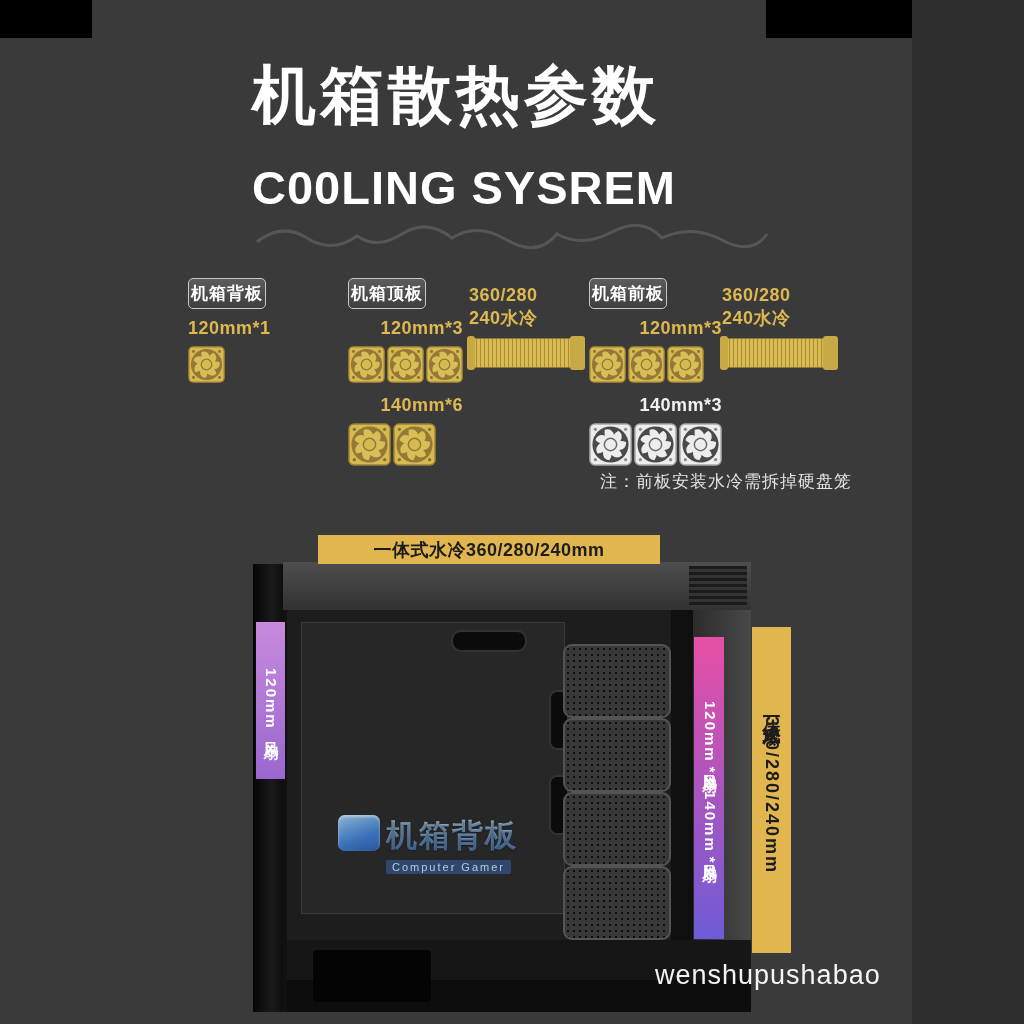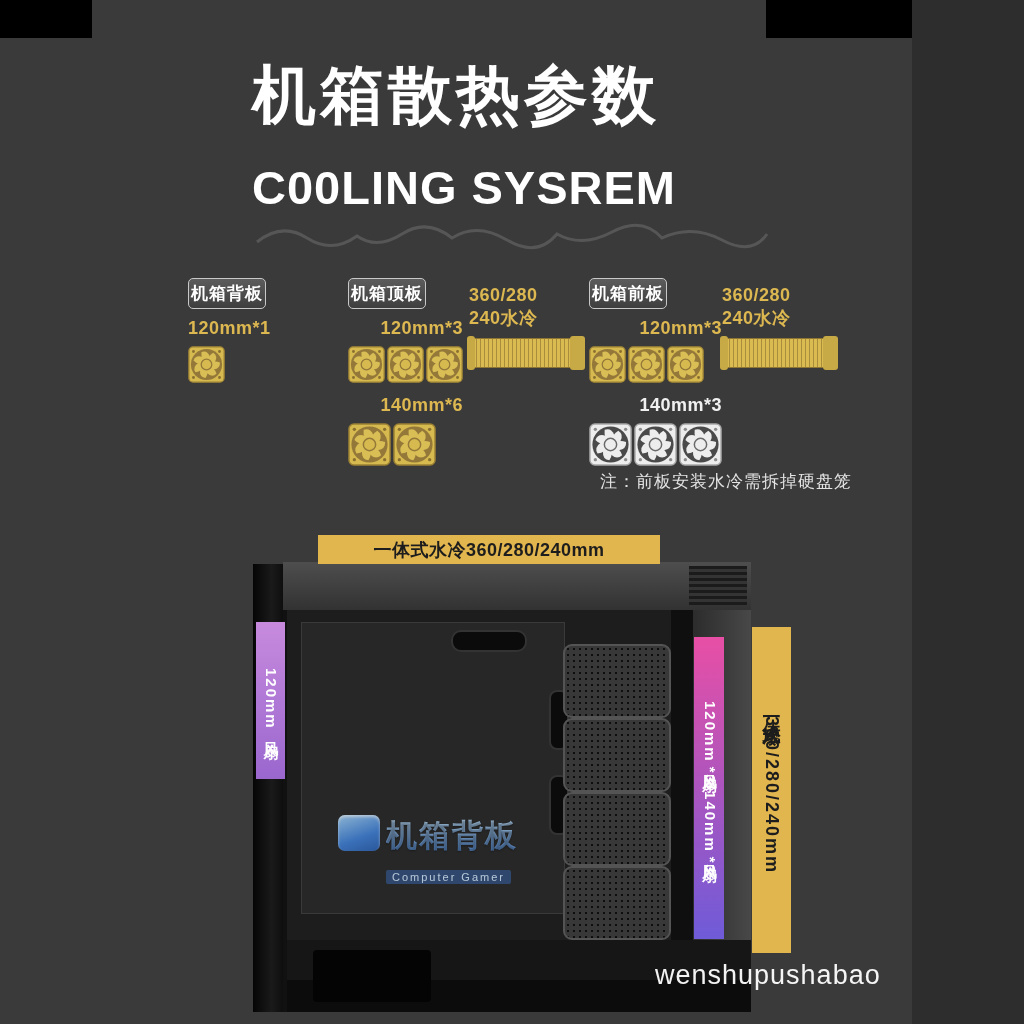--- a/index.html
+++ b/index.html
@@ -86,21 +86,21 @@
   
   .wm-logo{position:absolute;left:338px;top:815px;display:flex;align-items:flex-start;opacity:.85;}
   .wm-icon{display:inline-block;width:42px;height:36px;border-radius:7px;margin-right:6px;
       background:linear-gradient(160deg,#9ecdf2,#3f7fd4 60%,#2a5fae);
       box-shadow:inset 0 2px 3px rgba(255,255,255,.6);}
   .wm-main{display:flex;flex-direction:column;}
   .wm-text{font-size:31px;font-weight:bold;
       background:linear-gradient(180deg,#bfe0f7,#4a86d8);
       -webkit-background-clip:text;background-clip:text;color:transparent;
       text-shadow:0 1px 2px rgba(0,0,0,.35);letter-spacing:2px;}
-  .wm-sub{font-size:11px;color:#cfe4f7;letter-spacing:2px;margin-top:13px;
+  .wm-sub{font-size:11px;color:#cfe4f7;letter-spacing:2px;margin-top:3px;
       background:rgba(60,110,190,.55);padding:1px 6px;border-radius:2px;align-self:flex-start;}
   .wm-corner{position:absolute;left:655px;top:960px;color:rgba(255,255,255,.95);
       font-size:27px;letter-spacing:1px;white-space:nowrap;text-align:right;}
 </style>
 </head>
 <body>
 
 <div class="page">
 
   <div class="corner corner-tl"></div>

